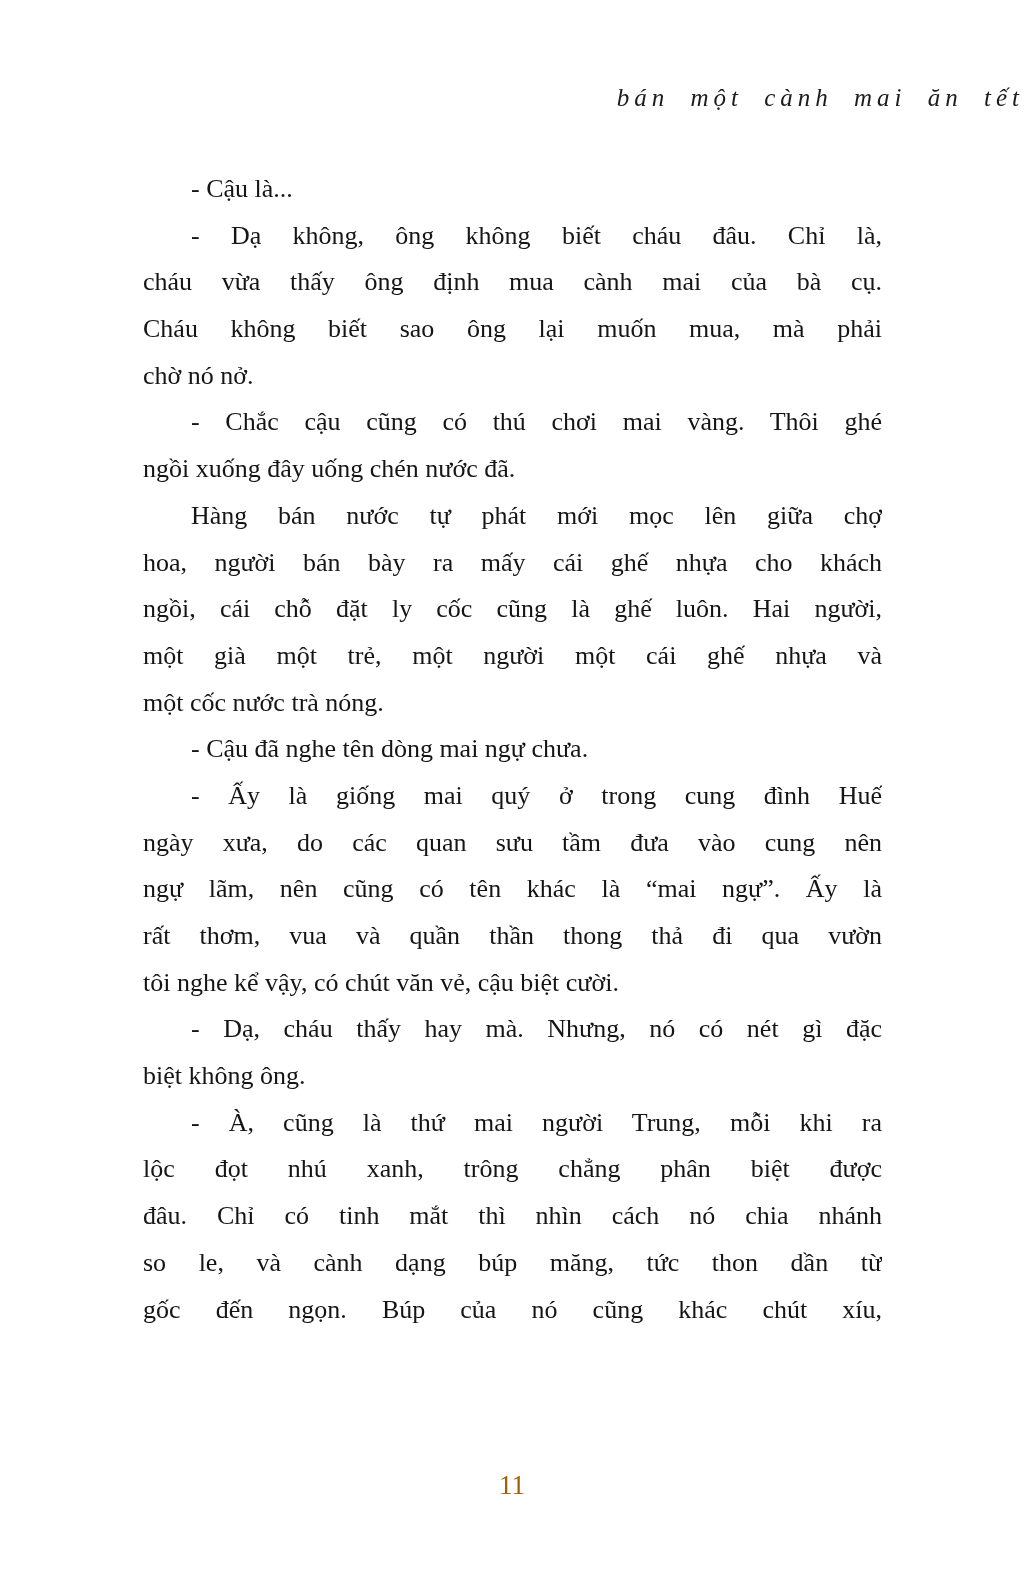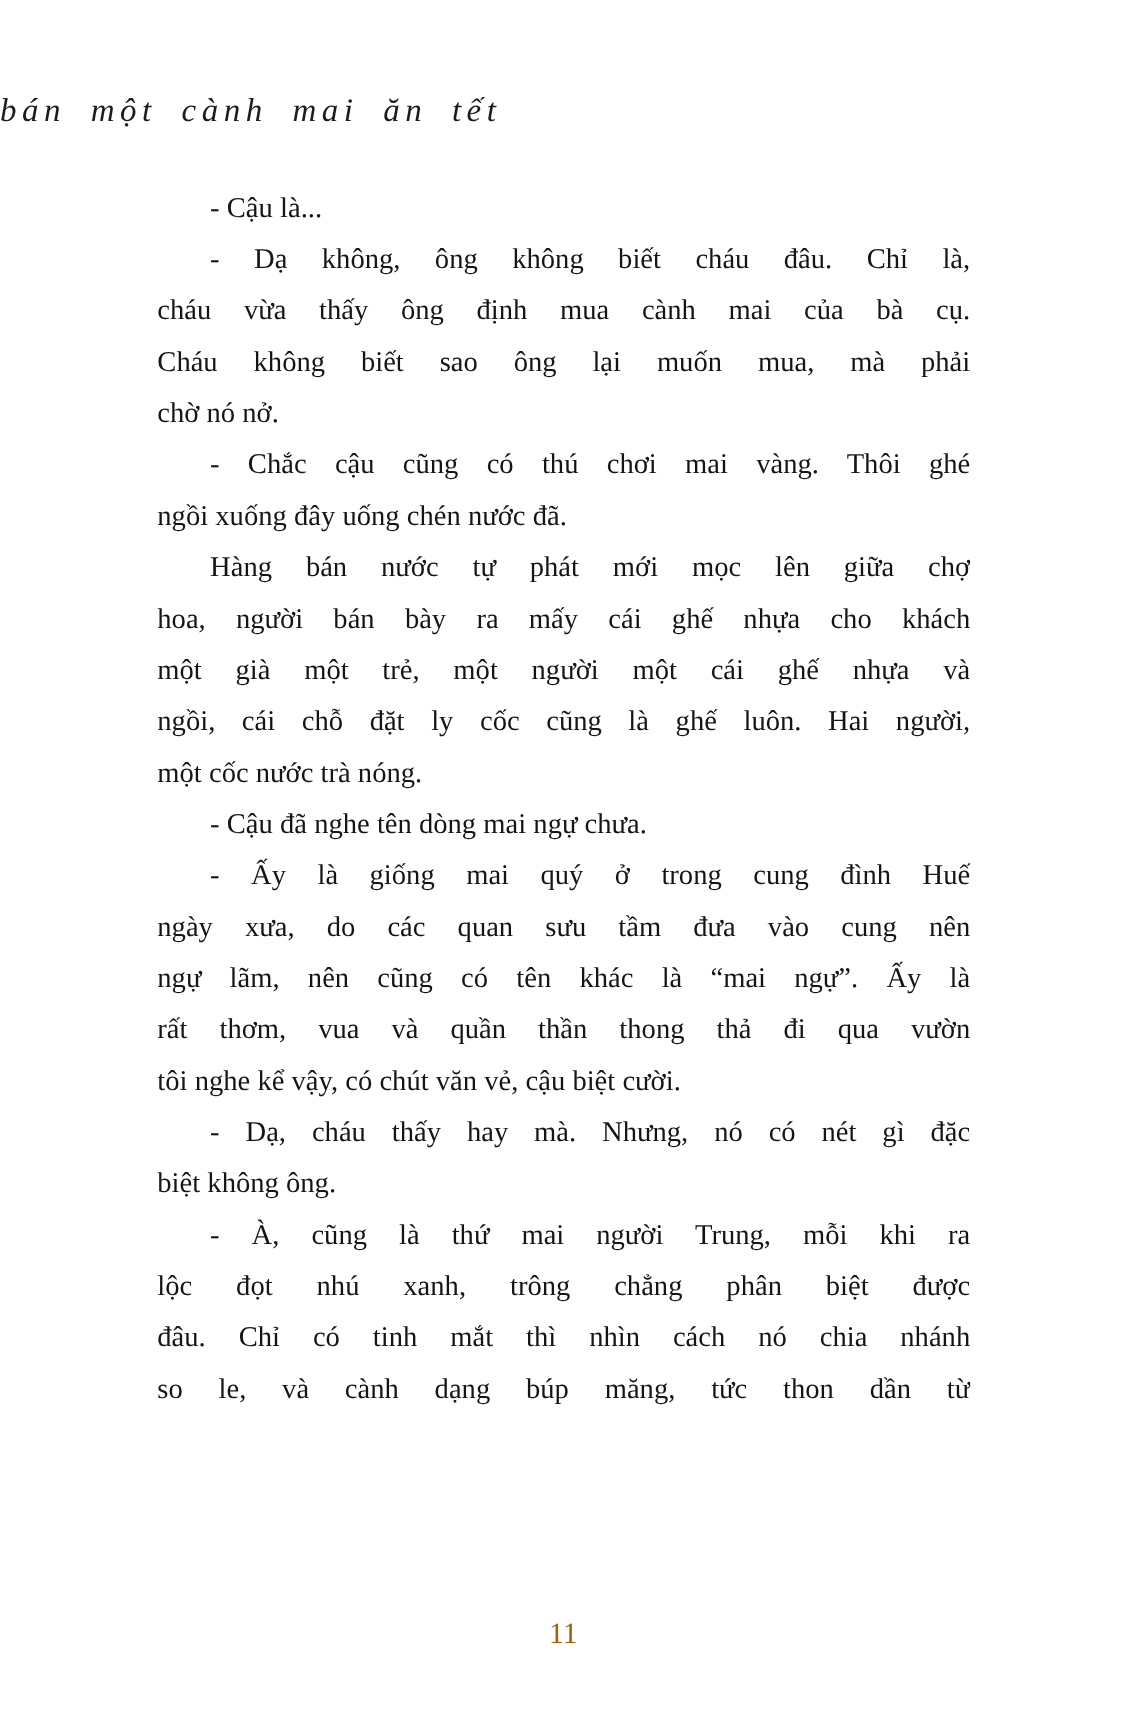--- a/index.html
+++ b/index.html
@@ -13,23 +13,23 @@
     position: relative;
     font-family: "Liberation Serif", serif;
     color: #151515;
     overflow: hidden;
   }
   .page-header {
     position: absolute;
     top: 84px;
     left: 0;
     width: 100%;
-    text-align: left;
+    text-align: right;
     font-style: italic;
-    font-size: 30px;
+    font-size: 25px;
     letter-spacing: 5px;
     word-spacing: 10px;
     color: #1c1c1c;
   }
   .text-block {
     position: absolute;
     top: 166px;
     left: 143px;
     width: 739px;
   }
@@ -67,30 +67,31 @@
 <div class="text-block">
     <div class="line indent end">- Cậu là...</div>
     <div class="line indent">- Dạ không, ông không biết cháu đâu. Chỉ là,</div>
     <div class="line">cháu vừa thấy ông định mua cành mai của bà cụ.</div>
     <div class="line">Cháu không biết sao ông lại muốn mua, mà phải</div>
     <div class="line end">chờ nó nở.</div>
     <div class="line indent">- Chắc cậu cũng có thú chơi mai vàng. Thôi ghé</div>
     <div class="line end">ngồi xuống đây uống chén nước đã.</div>
     <div class="line indent">Hàng bán nước tự phát mới mọc lên giữa chợ</div>
     <div class="line">hoa, người bán bày ra mấy cái ghế nhựa cho khách</div>
+    <div class="line">ngồi, cái chỗ đặt ly cốc cũng là ghế luôn. Hai người,</div>
     <div class="line">một già một trẻ, một người một cái ghế nhựa và</div>
-    <div class="line">ngồi, cái chỗ đặt ly cốc cũng là ghế luôn. Hai người,</div>
     <div class="line end">một cốc nước trà nóng.</div>
     <div class="line indent end">- Cậu đã nghe tên dòng mai ngự chưa.</div>
     <div class="line indent">- Ấy là giống mai quý ở trong cung đình Huế</div>
     <div class="line">ngày xưa, do các quan sưu tầm đưa vào cung nên</div>
     <div class="line">ngự lãm, nên cũng có tên khác là “mai ngự”. Ấy là</div>
     <div class="line">rất thơm, vua và quần thần thong thả đi qua vườn</div>
     <div class="line end">tôi nghe kể vậy, có chút văn vẻ, cậu biệt cười.</div>
     <div class="line indent">- Dạ, cháu thấy hay mà. Nhưng, nó có nét gì đặc</div>
     <div class="line end">biệt không ông.</div>
     <div class="line indent">- À, cũng là thứ mai người Trung, mỗi khi ra</div>
     <div class="line">lộc đọt nhú xanh, trông chẳng phân biệt được</div>
     <div class="line">đâu. Chỉ có tinh mắt thì nhìn cách nó chia nhánh</div>
     <div class="line">so le, và cành dạng búp măng, tức thon dần từ</div>
+    <div class="line">gốc đến ngọn. Búp của nó cũng khác chút xíu,</div>
   </div>
 
 <div class="page-number">11</div>
 
 </body></html>

